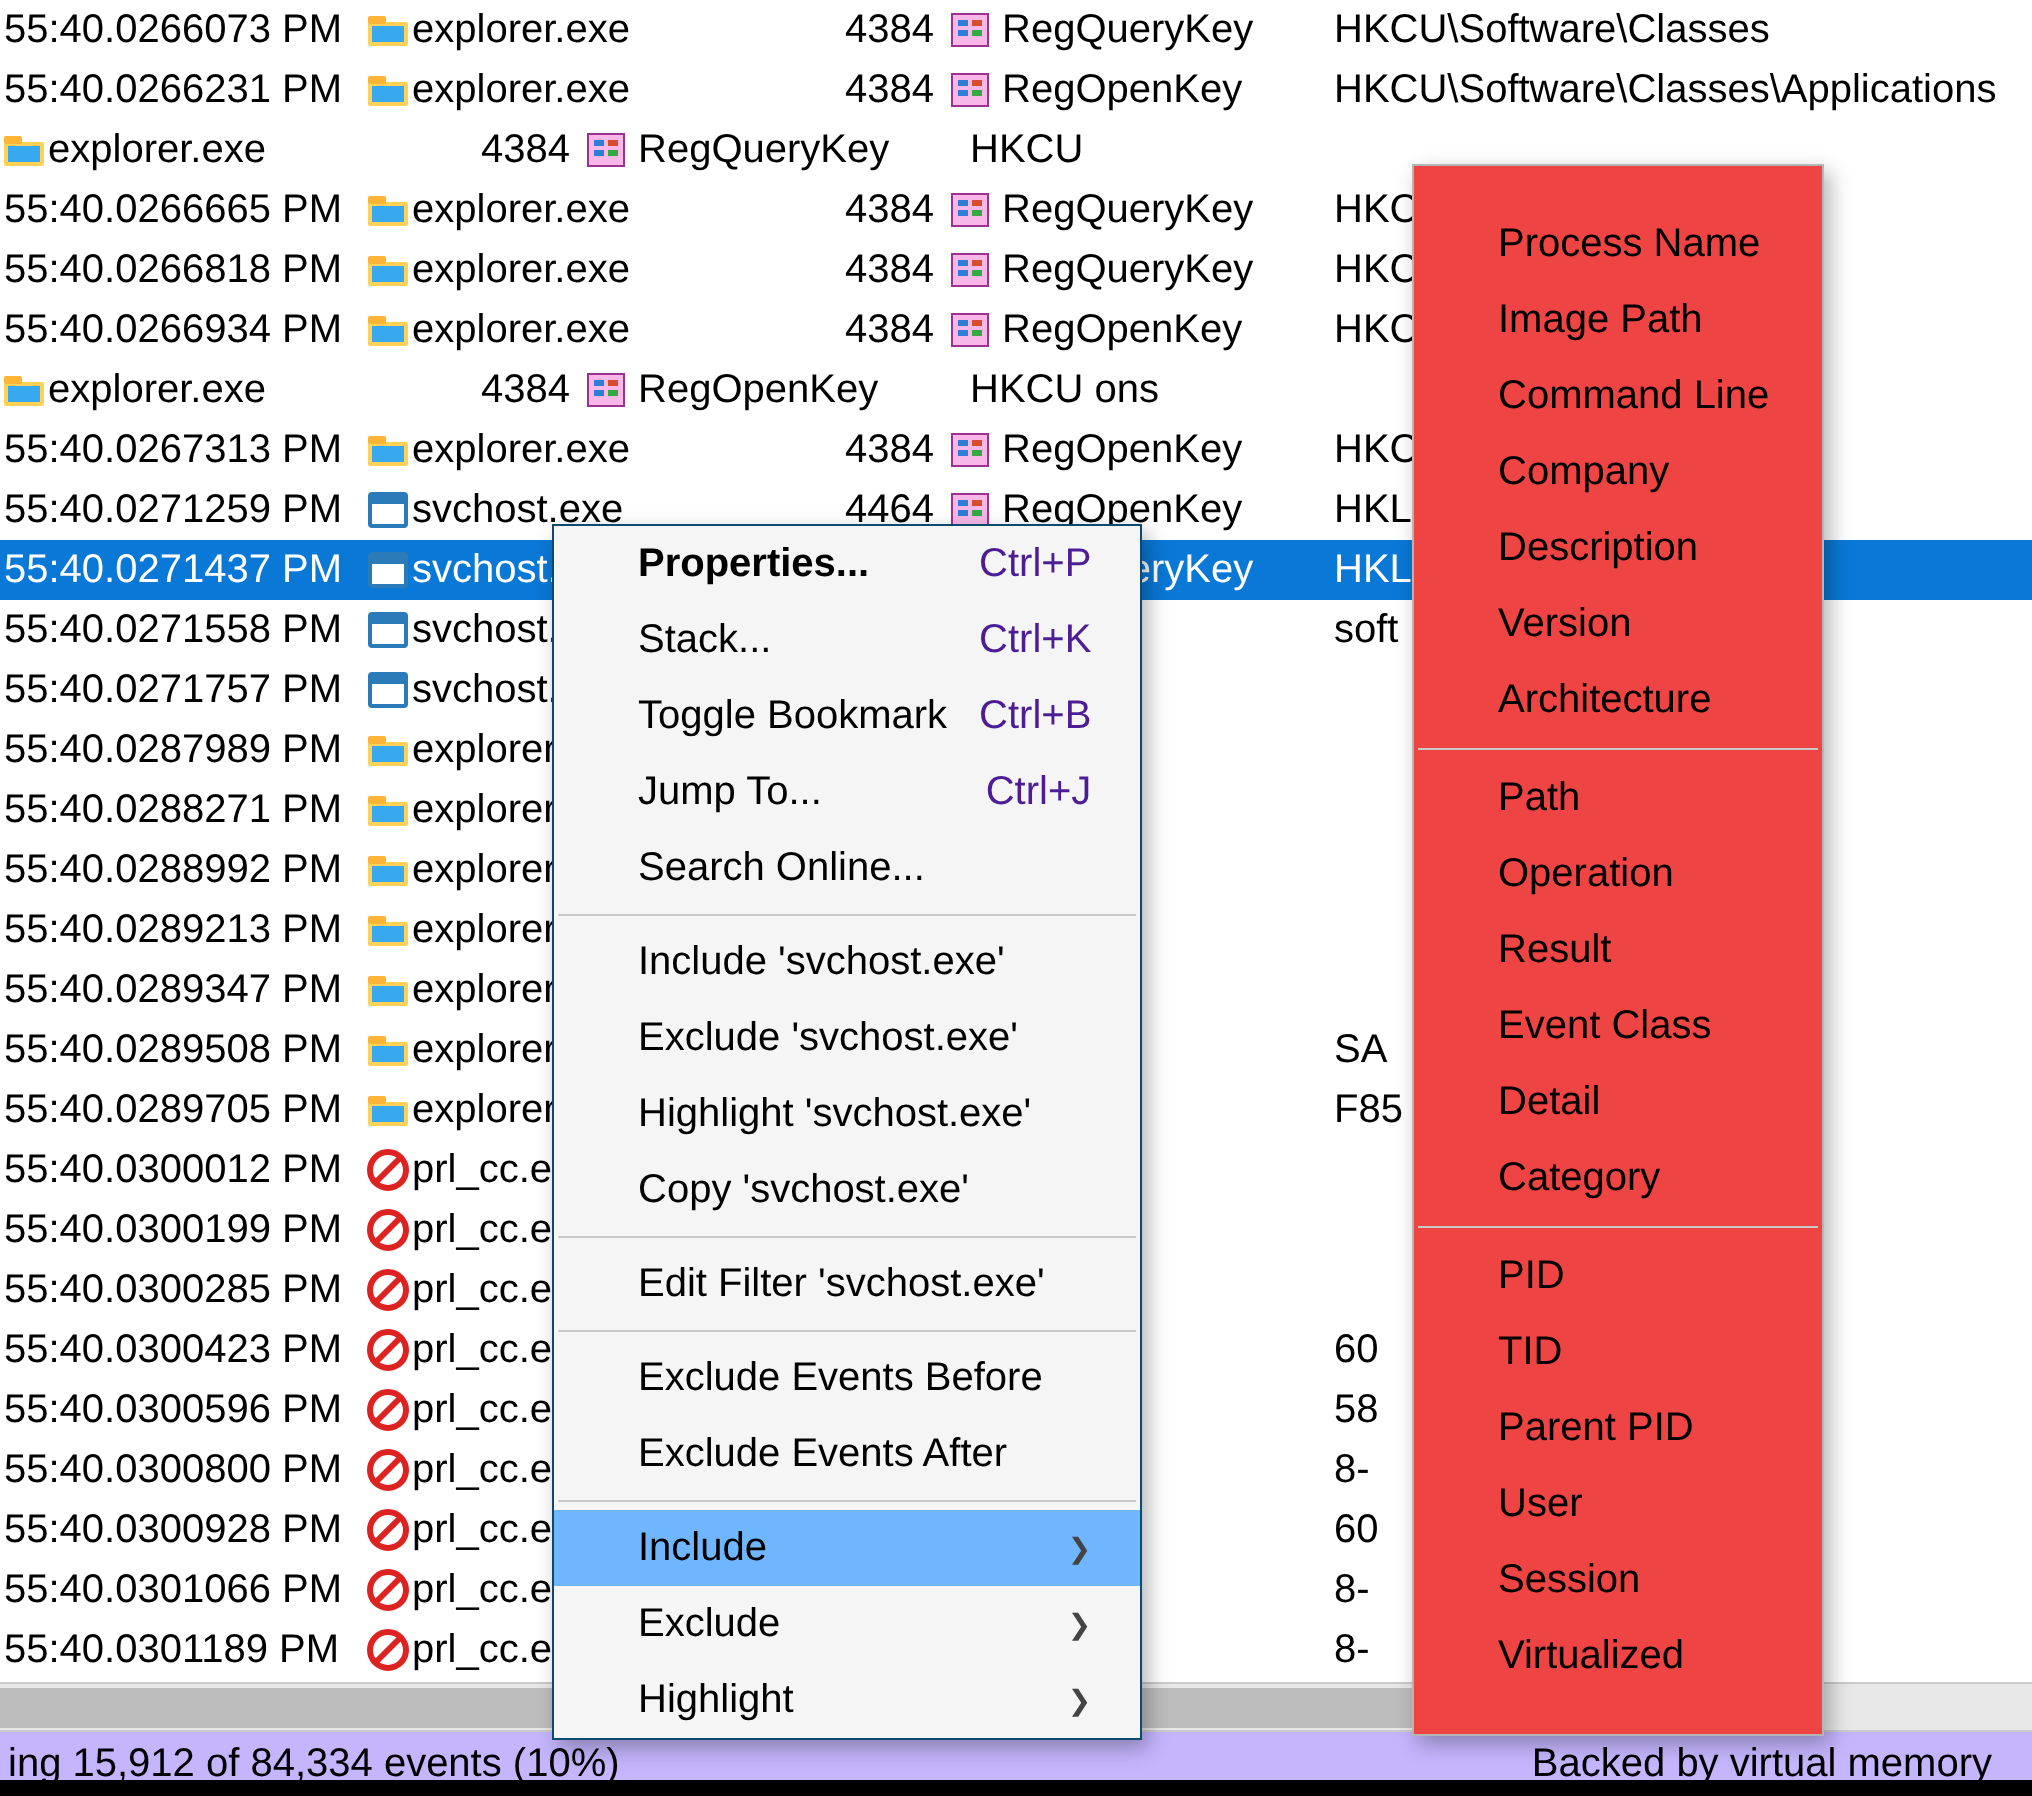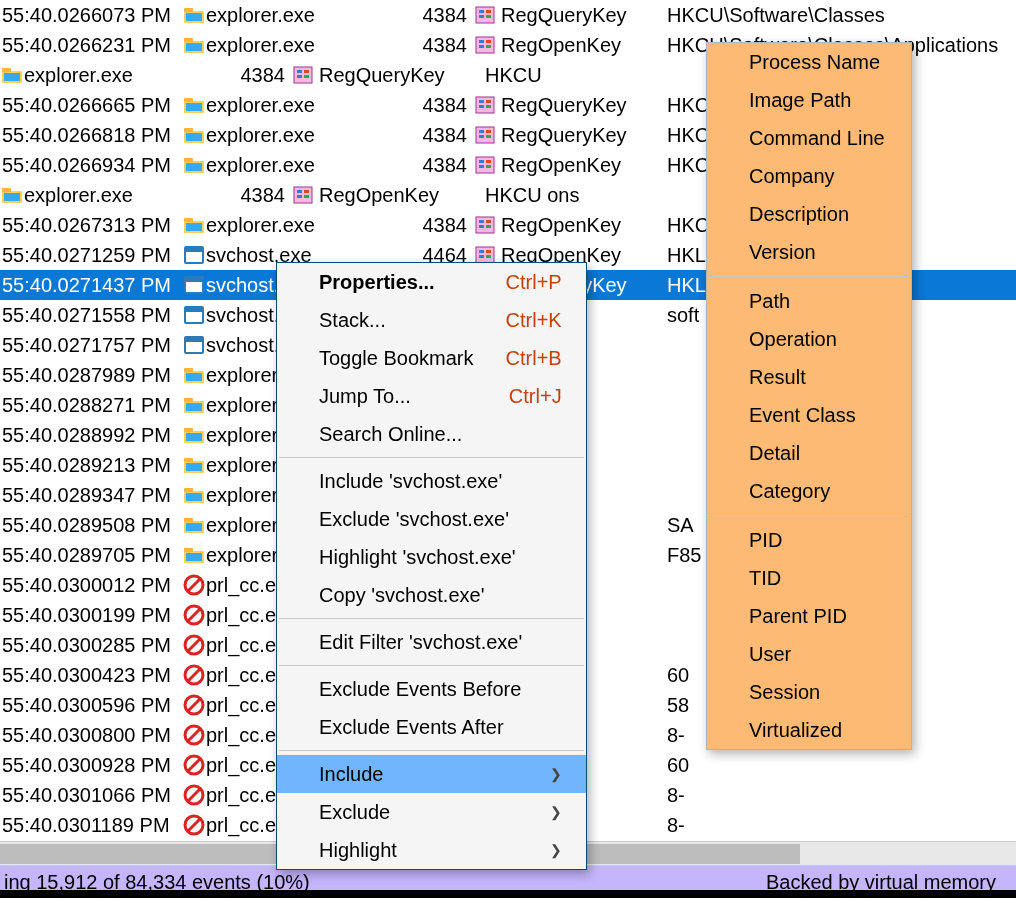--- a/index.html
+++ b/index.html
@@ -87,39 +87,40 @@
     background: #6fb6ff;
     color: #000;
     gap: 36px;
   }
   .menu .sep {
     height: 1px;
     background: #c8c8c8;
     margin: 4px 2px;
   }
   .menu .shortcut {
-    color: #c2410c;
-    margin-left: 32px;
+    color: #4c1d95;
+    margin-left: 16px;
   }
   .menu .chevron {
     font-size: 14px;
     color: #444;
     margin-left: 40px;
   }
   .menu .item.bold .label { font-weight: 700; }
 
   
   .submenu {
     position: absolute;
-    background: #fdba74;
+    background: #ef4444;
     border: 1px solid #b5b5b5;
     box-shadow: 3px 4px 10px rgba(0,0,0,0.3);
     font-size: 20px;
     z-index: 11;
-    padding: 0 0;
+    padding: 20px 0;
+    margin-top: 40px;
   }
   .submenu .sitem {
     padding: 6px 26px 6px 42px;
     white-space: nowrap;
     height: 26px;
     display: flex;
     align-items: center;
   }
   .submenu .ssep {
     height: 1px;
@@ -724,20 +725,23 @@
     </div>
     <div class="sitem">
       <span>Company</span>
     </div>
     <div class="sitem">
       <span>Description</span>
     </div>
     <div class="sitem">
       <span>Version</span>
     </div>
+    <div class="sitem">
+      <span>Architecture</span>
+    </div>
     <div class="ssep"></div>
     <div class="sitem">
       <span>Path</span>
     </div>
     <div class="sitem">
       <span>Operation</span>
     </div>
     <div class="sitem">
       <span>Result</span>
     </div>

